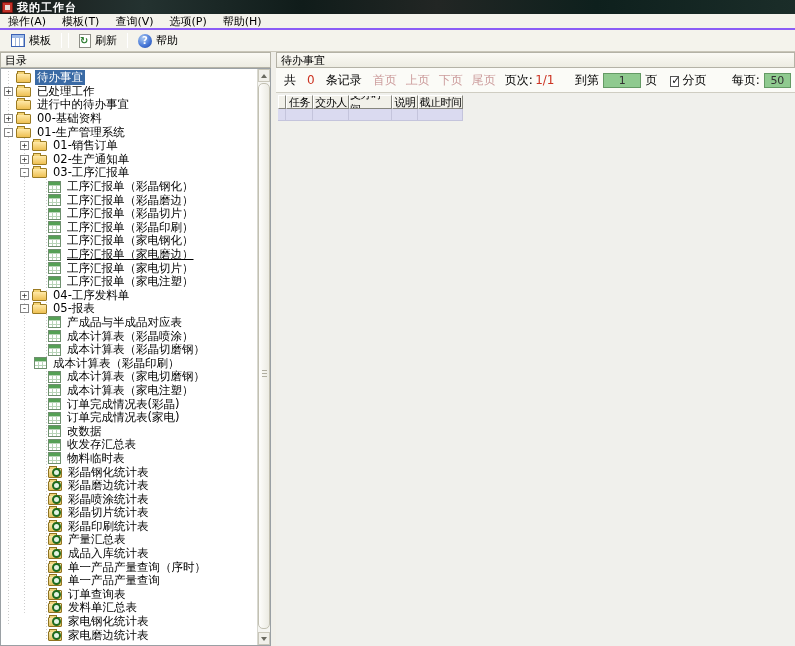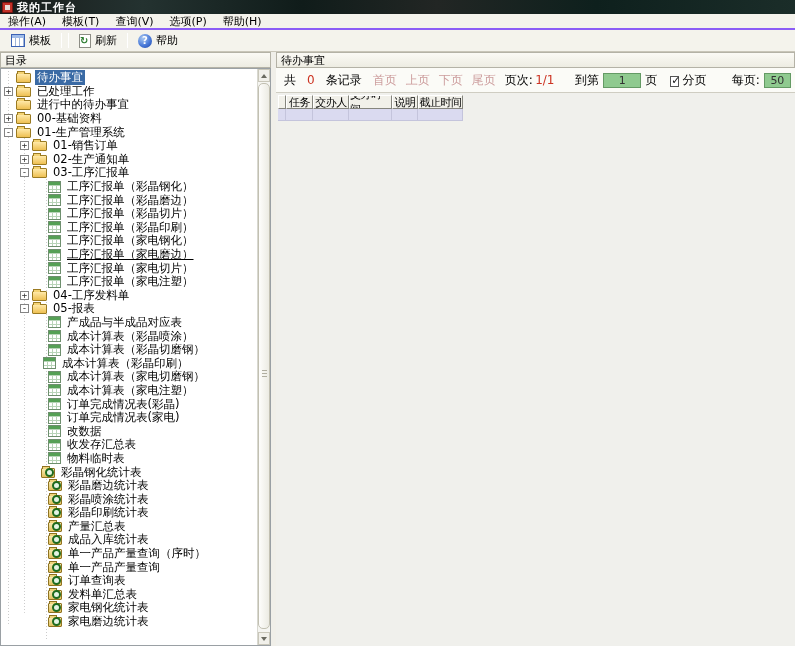--- a/index.html
+++ b/index.html
@@ -275,21 +275,21 @@
         <div class="tree-row" style="padding-left: 35px;">
     <span class="expander none"></span>
     <span class="tree-icon ico-table"></span>
     <span class="tree-label">成本计算表（彩晶喷涂）</span>
   </div>
         <div class="tree-row" style="padding-left: 35px;">
     <span class="expander none"></span>
     <span class="tree-icon ico-table"></span>
     <span class="tree-label">成本计算表（彩晶切磨钢）</span>
   </div>
-        <div class="tree-row" style="padding-left: 30px;">
+        <div class="tree-row" style="padding-left: 21px;">
     <span class="expander none"></span>
     <span class="tree-icon ico-table"></span>
     <span class="tree-label">成本计算表（彩晶印刷）</span>
   </div>
         <div class="tree-row" style="padding-left: 35px;">
     <span class="expander none"></span>
     <span class="tree-icon ico-table"></span>
     <span class="tree-label">成本计算表（家电切磨钢）</span>
   </div>
         <div class="tree-row" style="padding-left: 35px;">
@@ -315,34 +315,39 @@
         <div class="tree-row" style="padding-left: 35px;">
     <span class="expander none"></span>
     <span class="tree-icon ico-table"></span>
     <span class="tree-label">收发存汇总表</span>
   </div>
         <div class="tree-row" style="padding-left: 35px;">
     <span class="expander none"></span>
     <span class="tree-icon ico-table"></span>
     <span class="tree-label">物料临时表</span>
   </div>
-        <div class="tree-row" style="padding-left: 28px;">
+        <div class="tree-row" style="padding-left: 35px;">
     <span class="expander none"></span>
     <span class="tree-icon ico-query"></span>
     <span class="tree-label">彩晶钢化统计表</span>
   </div>
         <div class="tree-row" style="padding-left: 35px;">
     <span class="expander none"></span>
     <span class="tree-icon ico-query"></span>
     <span class="tree-label">彩晶磨边统计表</span>
   </div>
         <div class="tree-row" style="padding-left: 35px;">
     <span class="expander none"></span>
     <span class="tree-icon ico-query"></span>
     <span class="tree-label">彩晶喷涂统计表</span>
+  </div>
+        <div class="tree-row" style="padding-left: 35px;">
+    <span class="expander none"></span>
+    <span class="tree-icon ico-query"></span>
+    <span class="tree-label">彩晶切片统计表</span>
   </div>
         <div class="tree-row" style="padding-left: 35px;">
     <span class="expander none"></span>
     <span class="tree-icon ico-query"></span>
     <span class="tree-label">彩晶印刷统计表</span>
   </div>
         <div class="tree-row" style="padding-left: 35px;">
     <span class="expander none"></span>
     <span class="tree-icon ico-query"></span>
     <span class="tree-label">产量汇总表</span>

